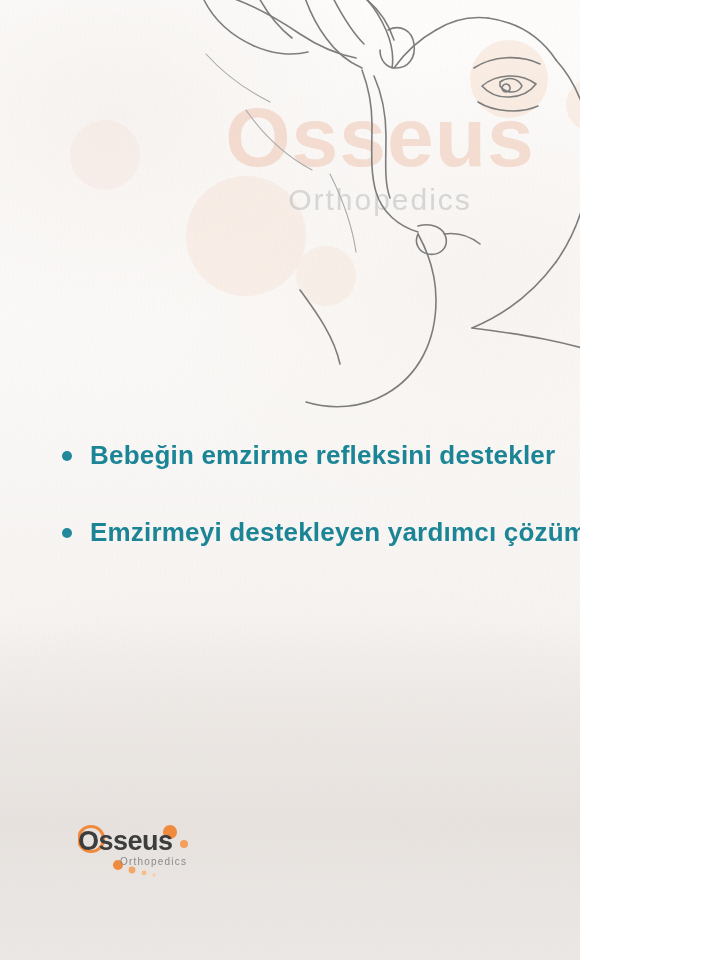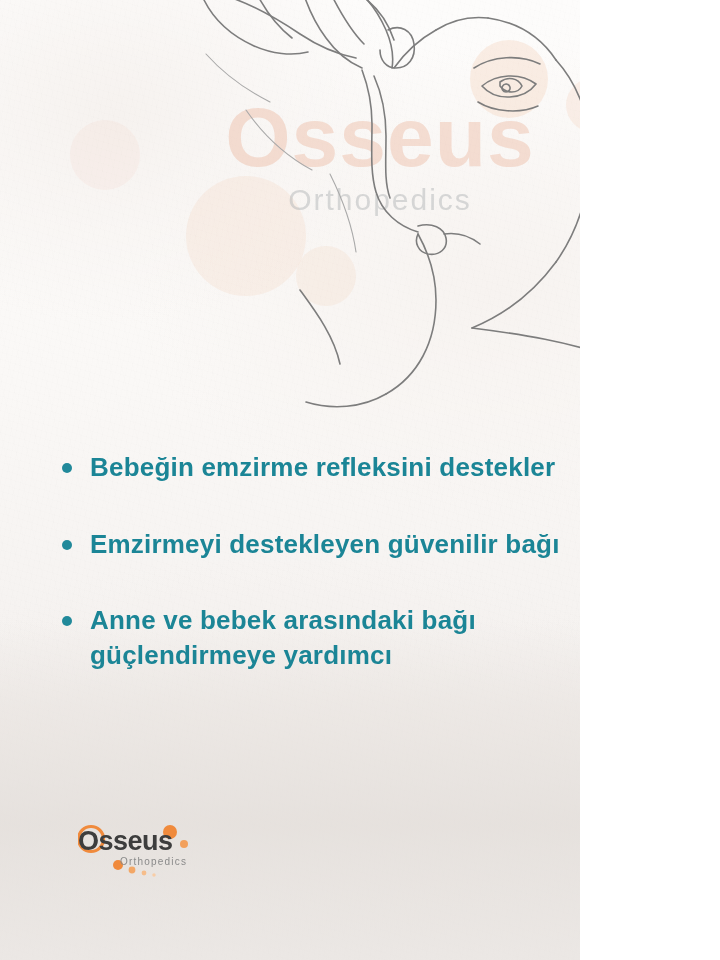--- a/index.html
+++ b/index.html
@@ -74,21 +74,21 @@
   .artwork {
     position: absolute;
     left: 0;
     top: -10px;
     width: 720px;
     height: 520px;
   }
   .bullets {
     position: absolute;
     left: 62px;
-    top: 450px;
+    top: 438px;
     width: 600px;
   }
   .bullet-row {
     display: flex;
     align-items: flex-start;
     margin-bottom: 42px;
   }
   .bullet-row:last-child { margin-bottom: 0; }
   .bullet-dot {
     width: 10px;
@@ -205,27 +205,23 @@
 
   <div class="bullets">
 
     <div class="bullet-row">
       <span class="bullet-dot"></span>
       <span class="bullet-text">Bebeğin emzirme refleksini destekler</span>
     </div>
 
     <div class="bullet-row">
       <span class="bullet-dot"></span>
-      <span class="bullet-text">Emzirmeyi destekleyen güvenilir bağı</span>
+      <span class="bullet-text">Emzirmeyi destekleyen yardımcı çözüm</span>
     </div>
 
-    <div class="bullet-row">
-      <span class="bullet-dot"></span>
-      <span class="bullet-text">Anne ve bebek arasındaki bağı güçlendirmeye yardımcı</span>
-    </div>
 
   </div>
 
   <div class="logo">
     <svg width="200" height="72" viewBox="0 0 200 72" xmlns="http://www.w3.org/2000/svg">
       <circle cx="13" cy="21" r="12.5" fill="none" stroke="#f08a3c" stroke-width="3.2"></circle>
       <circle cx="92" cy="14" r="7" fill="#f08a3c"></circle>
       <circle cx="106" cy="26" r="4" fill="#f2a05c"></circle>
       <circle cx="40" cy="47" r="5" fill="#f08a3c"></circle>
       <circle cx="54" cy="52" r="3.4" fill="#f3a766"></circle>

